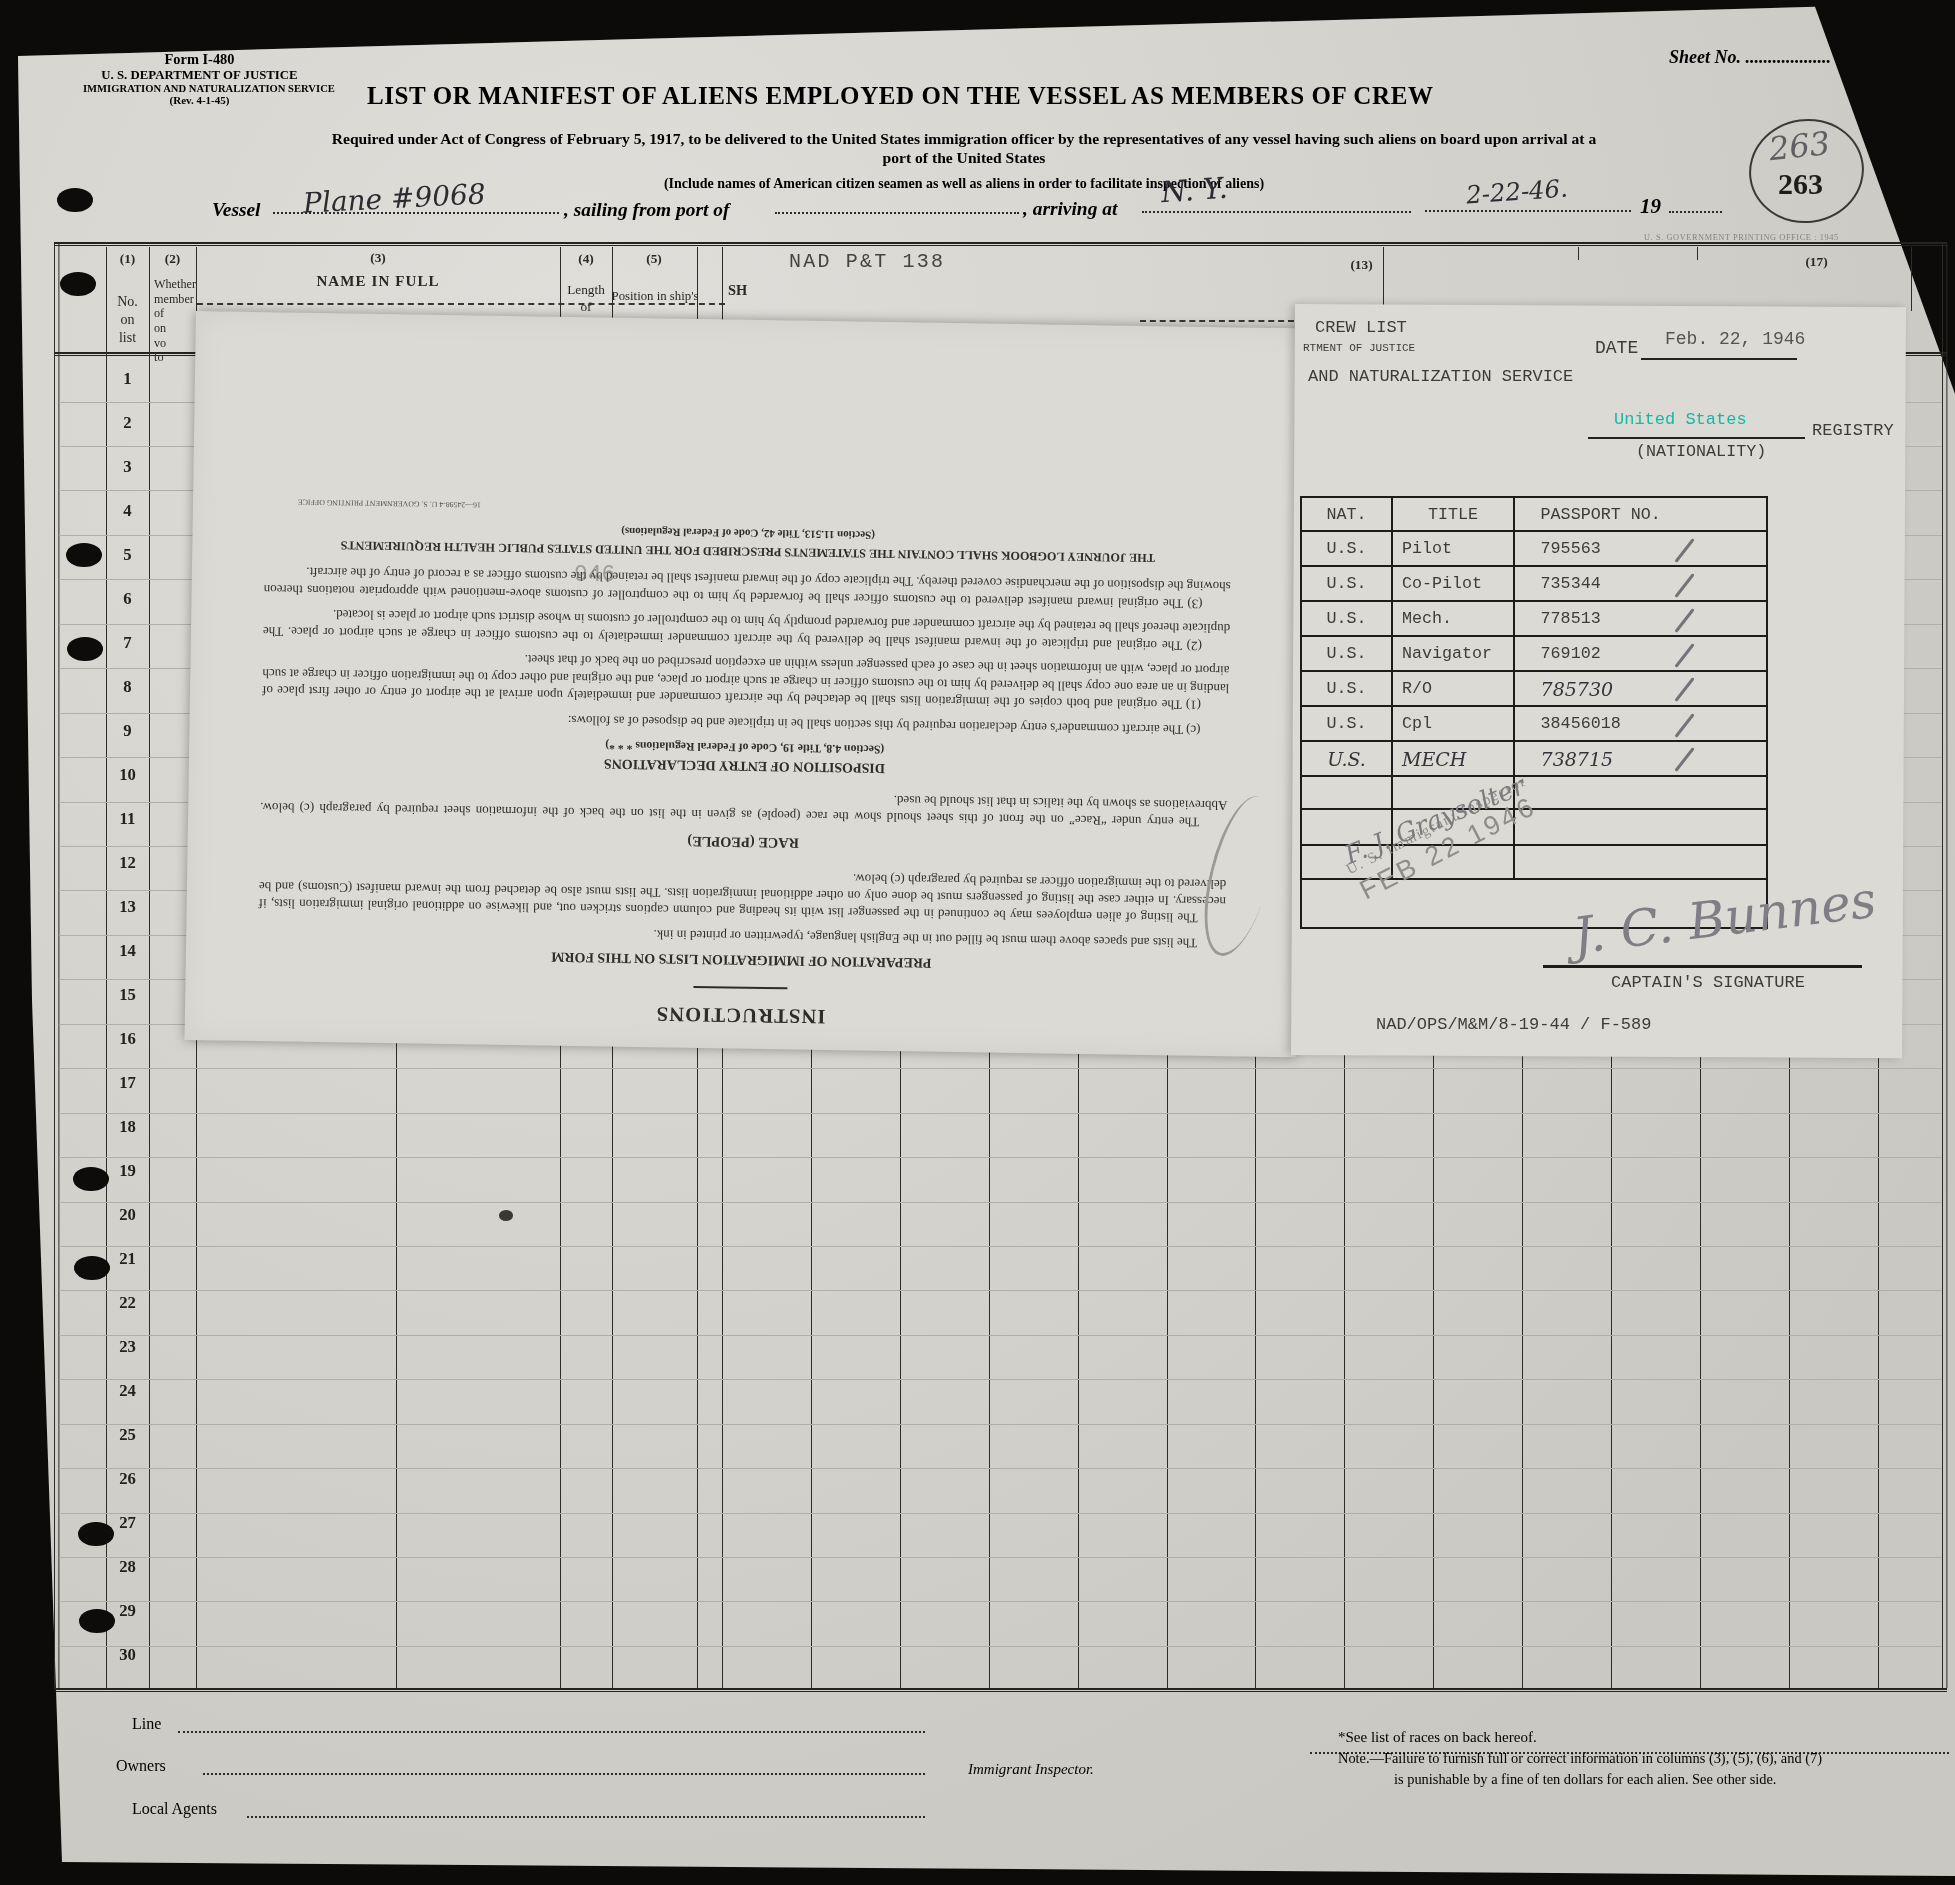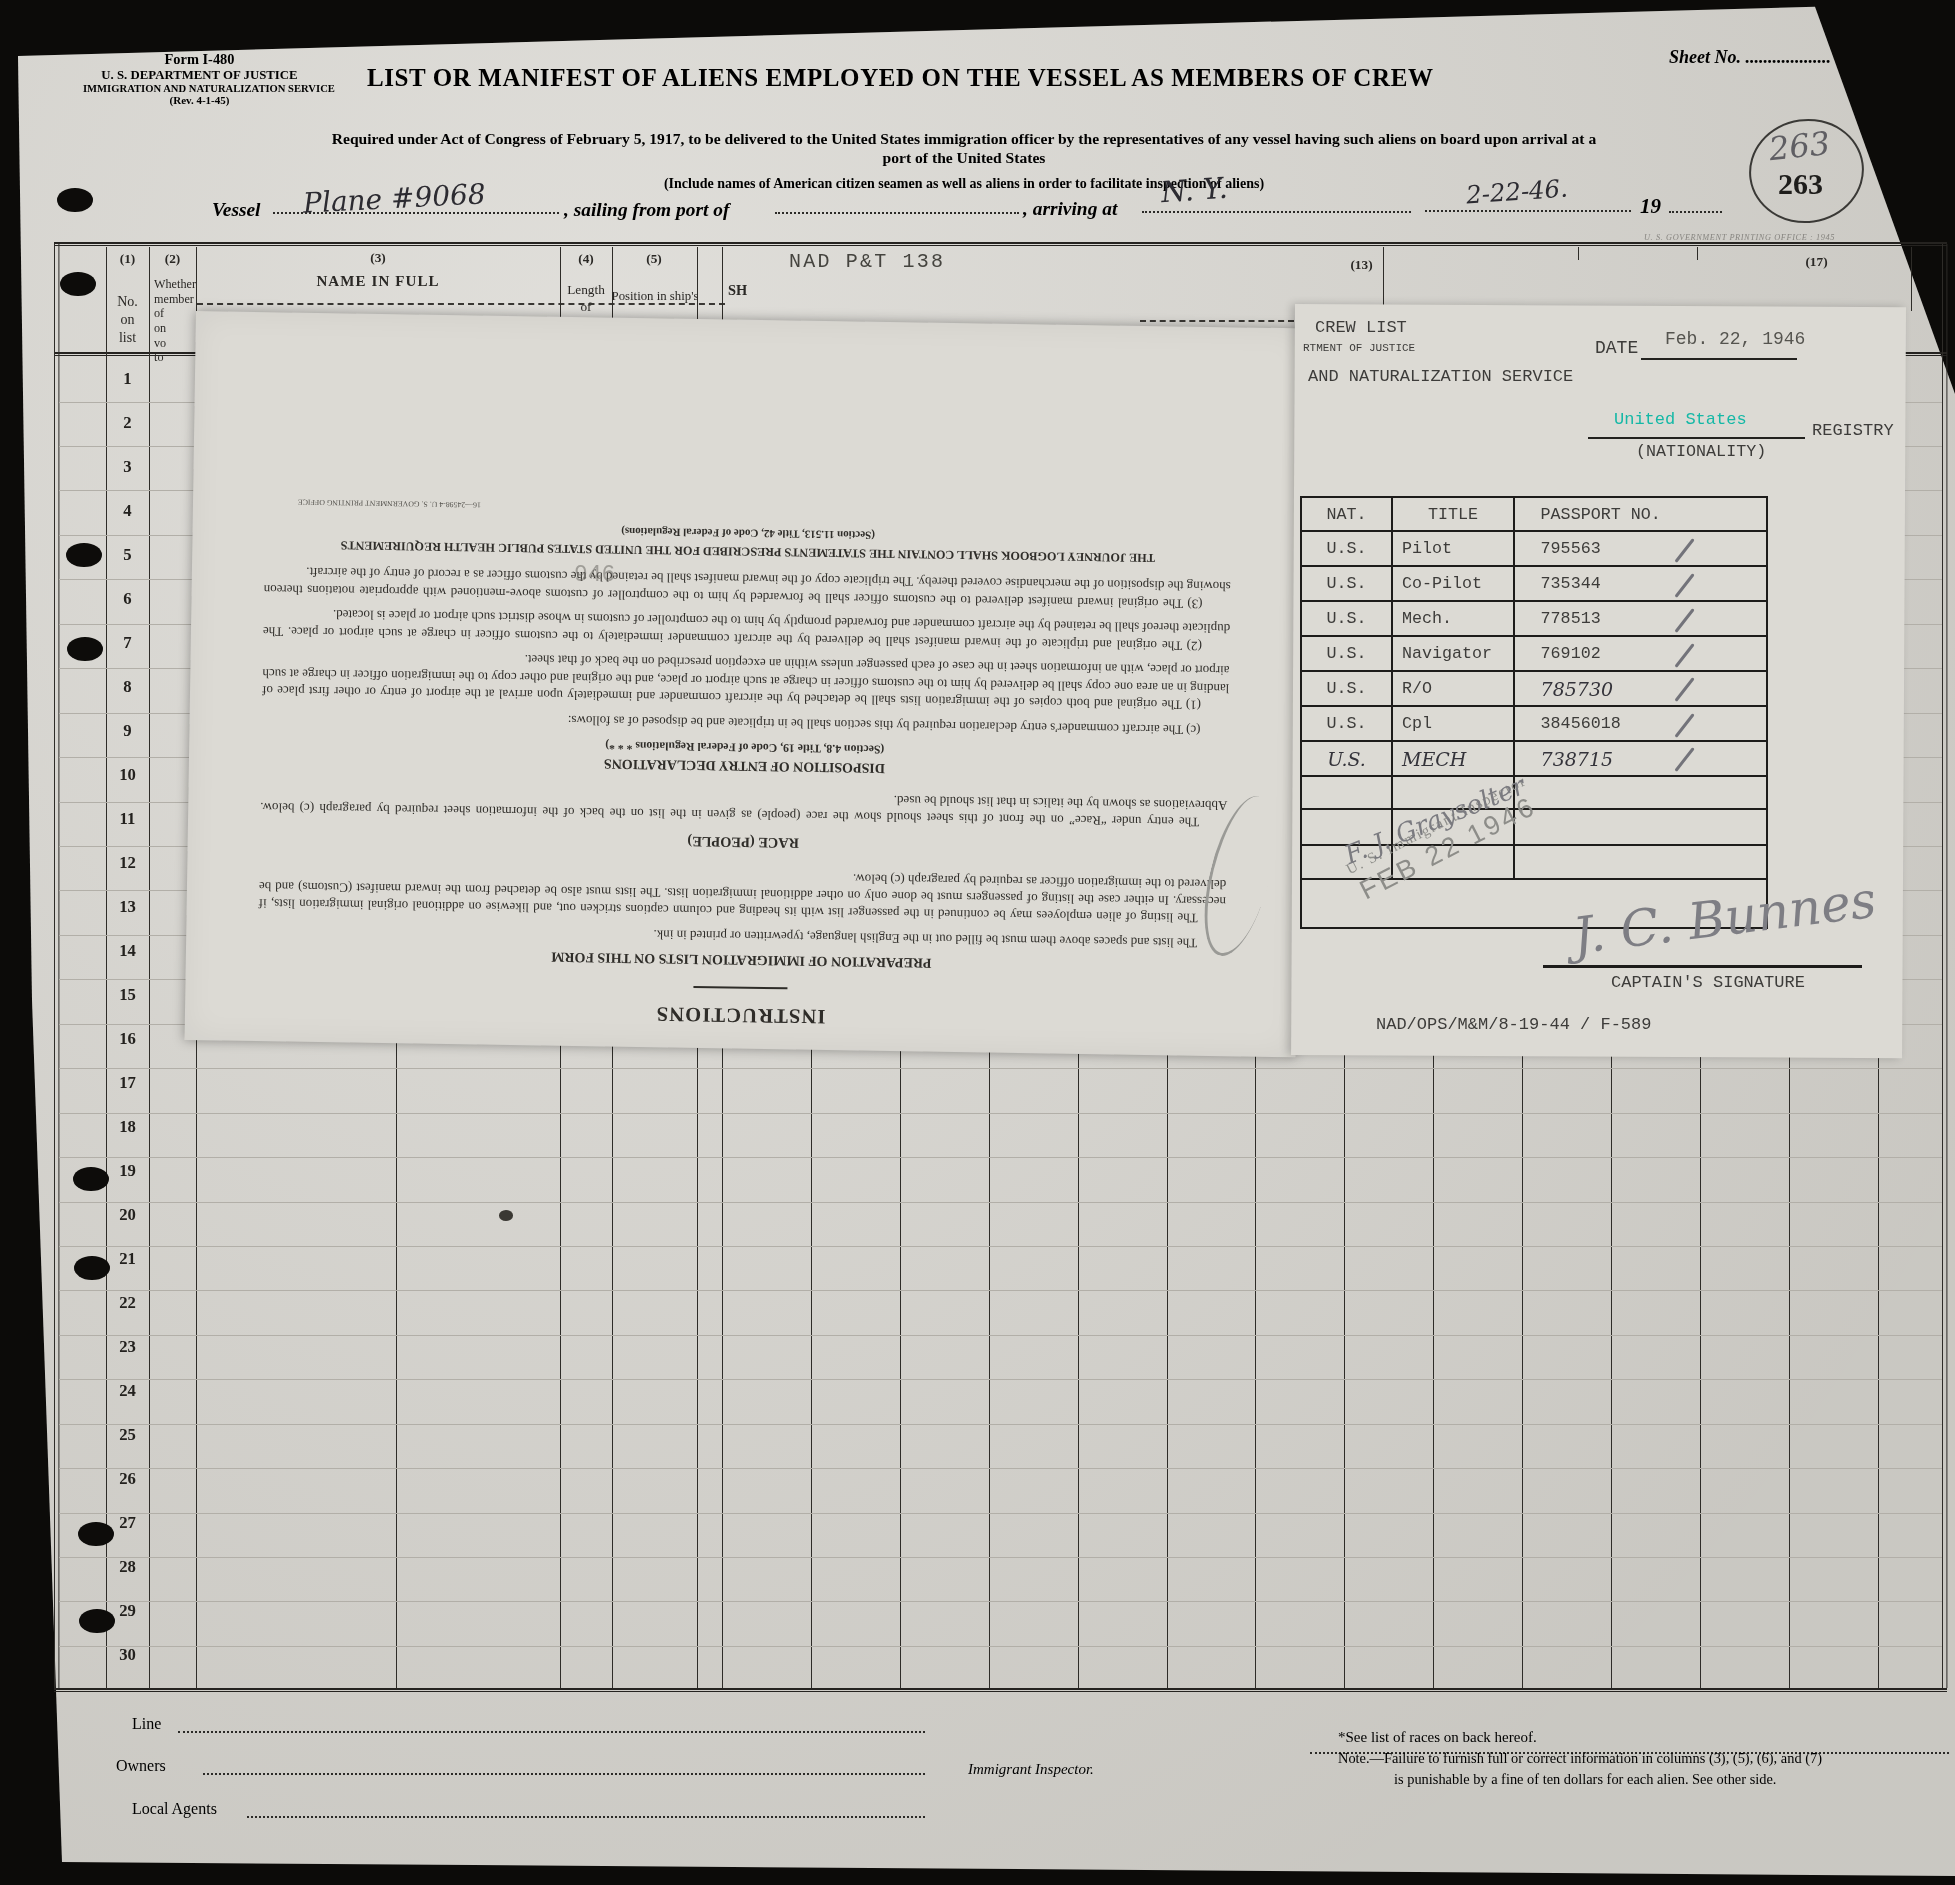--- a/index.html
+++ b/index.html
@@ -45,21 +45,21 @@
 
 <div class="t serif b ctr" style="left:83px;top:51px;width:233px;">
   <div style="font-size:14.4px;">Form I-480</div>
   <div style="font-size:12.8px;">U. S. DEPARTMENT OF JUSTICE</div>
   <div style="font-size:10.6px;">IMMIGRATION AND NATURALIZATION SERVICE</div>
   <div style="font-size:11px;">(Rev. 4-1-45)</div>
 </div>
 
 <div class="t serif b it" style="left:1669px;top:47px;font-size:18px;">Sheet No. ...................</div>
 
-<div class="t serif b" style="left:367px;top:64px;font-size:25px;letter-spacing:0.6px;">LIST OR MANIFEST OF ALIENS EMPLOYED ON THE VESSEL AS MEMBERS OF CREW</div>
+<div class="t serif b" style="left:367px;top:82px;font-size:25px;letter-spacing:0.6px;">LIST OR MANIFEST OF ALIENS EMPLOYED ON THE VESSEL AS MEMBERS OF CREW</div>
 <div class="t serif b ctr" style="left:131px;top:129px;width:1666px;font-size:15.6px;white-space:normal;line-height:1.25;">Required under Act of Congress of February 5, 1917, to be delivered to the United States immigration officer by the representatives of any vessel having such aliens on board upon arrival at a</div>
 <div class="t serif b ctr" style="left:131px;top:149px;width:1666px;font-size:15.6px;">port of the United States</div>
 <div class="t serif b ctr" style="left:131px;top:176px;width:1666px;font-size:14px;">(Include names of American citizen seamen as well as aliens in order to facilitate inspection of aliens)</div>
 
 <div class="t" style="left:1749px;top:119px;width:111px;height:100px;border:2.8px solid #3a3936;border-radius:50%;transform:rotate(-8deg);"></div>
 <div class="t hand" style="left:1769px;top:127px;font-size:32px;color:#5f5e63;transform:rotate(-6deg);">263</div>
 <div class="t serif b" style="left:1778px;top:167px;font-size:30px;color:#1e1d1b;">263</div>
 
 <div class="t serif b it" style="left:212px;top:199px;font-size:19.4px;">Vessel</div>
 <span class="t dots" style="left:273px;top:204px;width:286px;"></span>
@@ -67,21 +67,21 @@
 <div class="t serif b it" style="left:564px;top:199px;font-size:19.4px;">, sailing from port of</div>
 <span class="t dots" style="left:775px;top:204px;width:244px;"></span>
 <div class="t serif b it" style="left:1023px;top:198px;font-size:19.4px;">, arriving at</div>
 <span class="t dots" style="left:1142px;top:203px;width:269px;"></span>
 <div class="t hand" style="left:1161px;top:173px;font-size:29px;color:#2c2b31;transform:rotate(-4deg);">N. Y.</div>
 <span class="t dots" style="left:1425px;top:202px;width:206px;"></span>
 <div class="t hand" style="left:1466px;top:177px;font-size:24.4px;color:#2c2b31;transform:rotate(-4deg);">2-22-46.</div>
 <div class="t serif b it" style="left:1640px;top:194px;font-size:21px;">19</div>
 <span class="t dots" style="left:1669px;top:203px;width:53px;"></span>
 
-<div class="t serif" style="left:1644px;top:233px;font-size:8.3px;color:rgba(60,58,54,.5);letter-spacing:0.6px;font-style:italic;">U. S. GOVERNMENT PRINTING OFFICE : 1945</div>
+<div class="t serif" style="left:1644px;top:233px;font-size:8.3px;color:rgba(60,58,54,.5);letter-spacing:0.6px;">U. S. GOVERNMENT PRINTING OFFICE : 1945</div>
 
 <div class="dbl" style="left:54px;top:242px;width:1893px;"></div>
 <div class="dbl" style="left:54px;top:352px;width:1893px;"></div>
 <div class="dbl" style="left:54px;top:1688px;width:1893px;"></div>
 <div class="dash" style="left:197px;top:303px;width:528px;"></div>
 <div class="dash" style="left:1140px;top:320px;width:154px;"></div>
 
 <div id="gridlines">
     <div class="vline dblL" style="left: 54px; top: 244px; height: 1444px;"></div>
     <div class="vline dblL" style="left: 1942px; top: 244px; height: 1444px;"></div>

